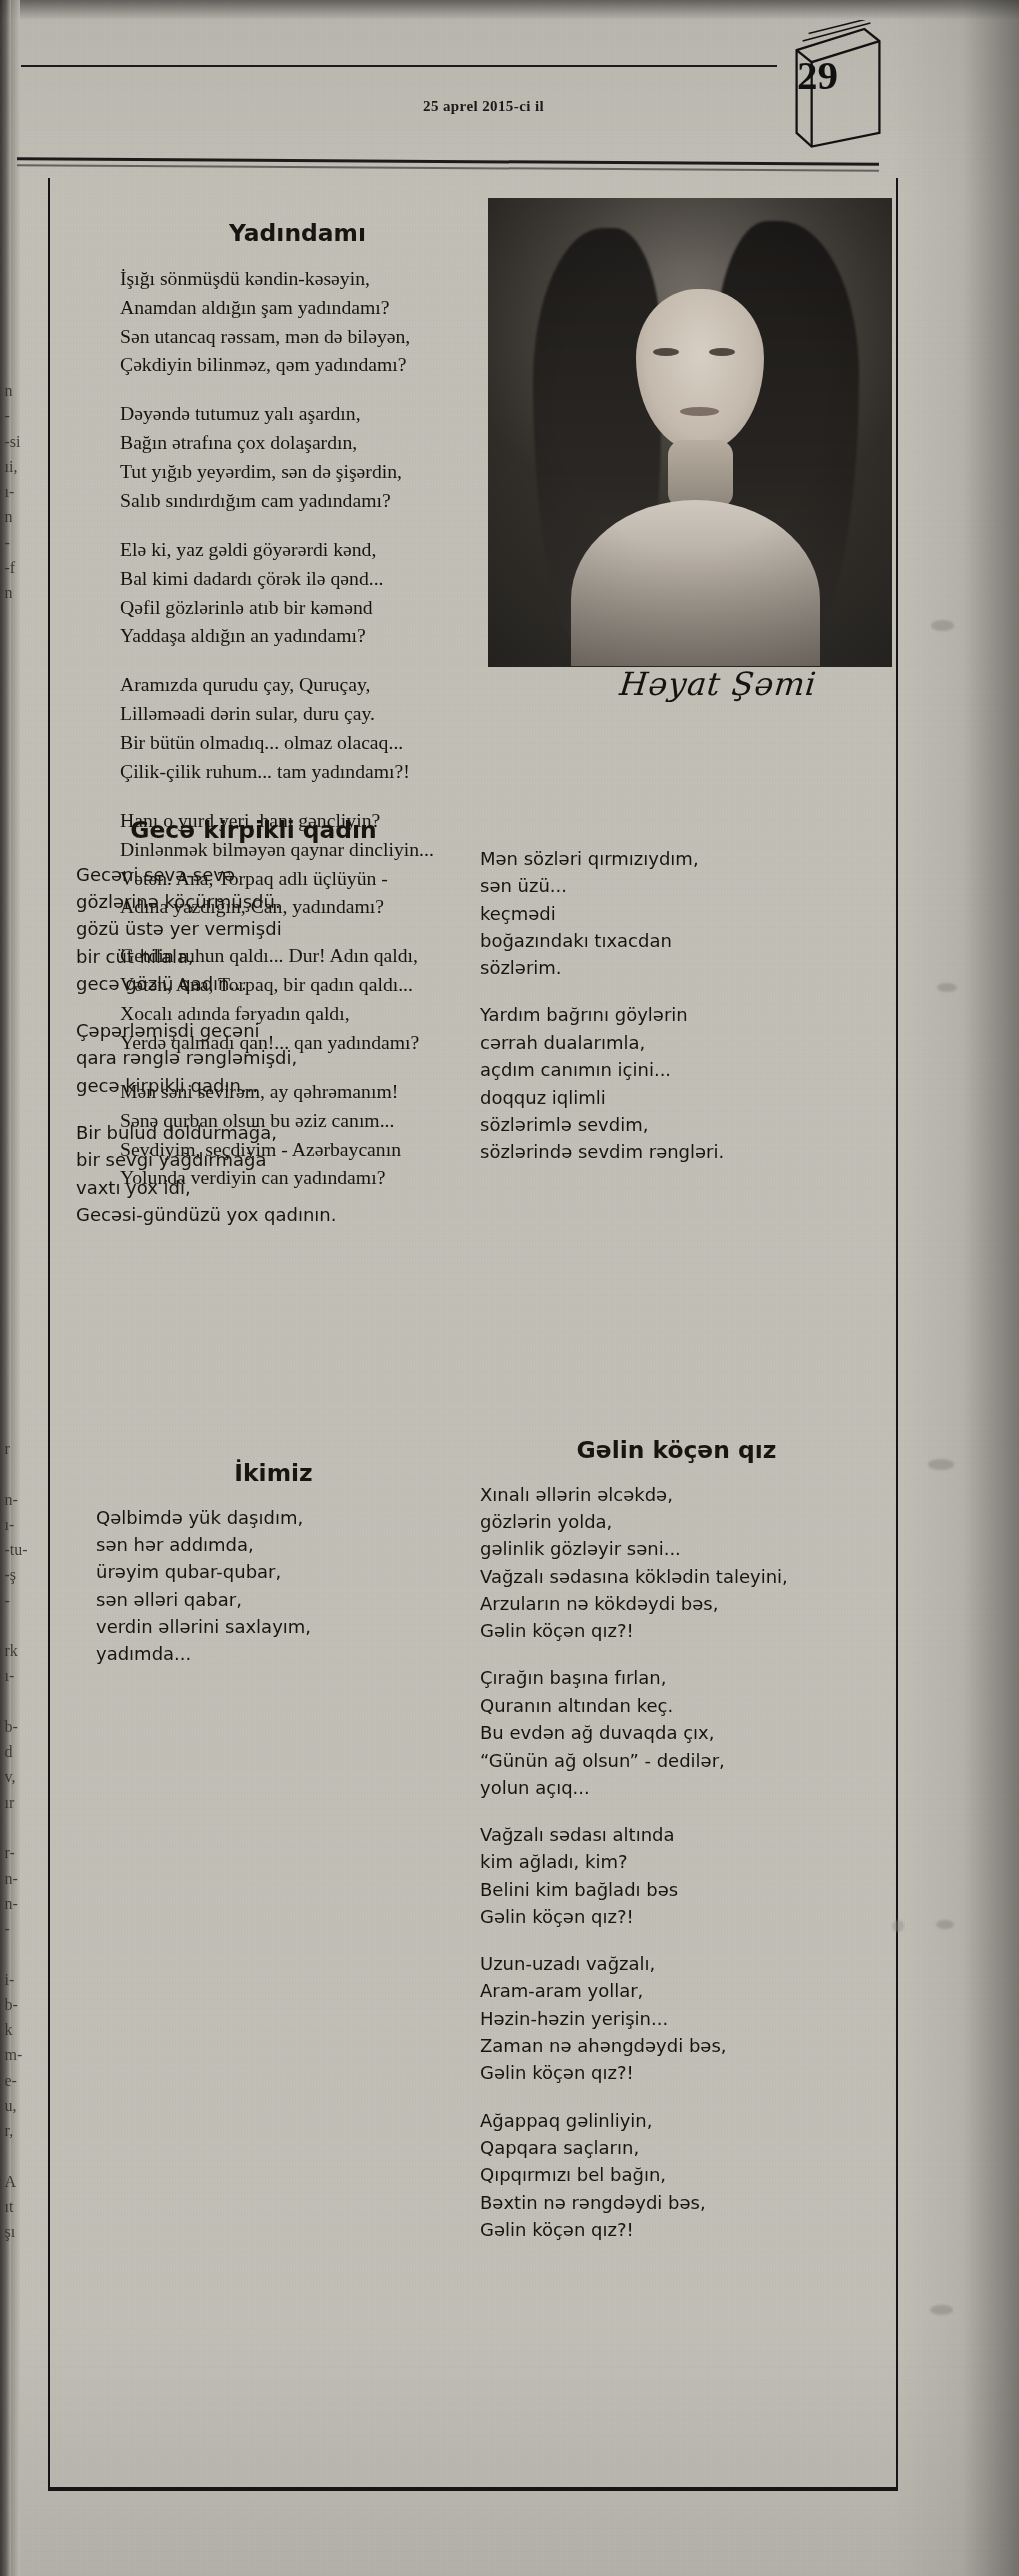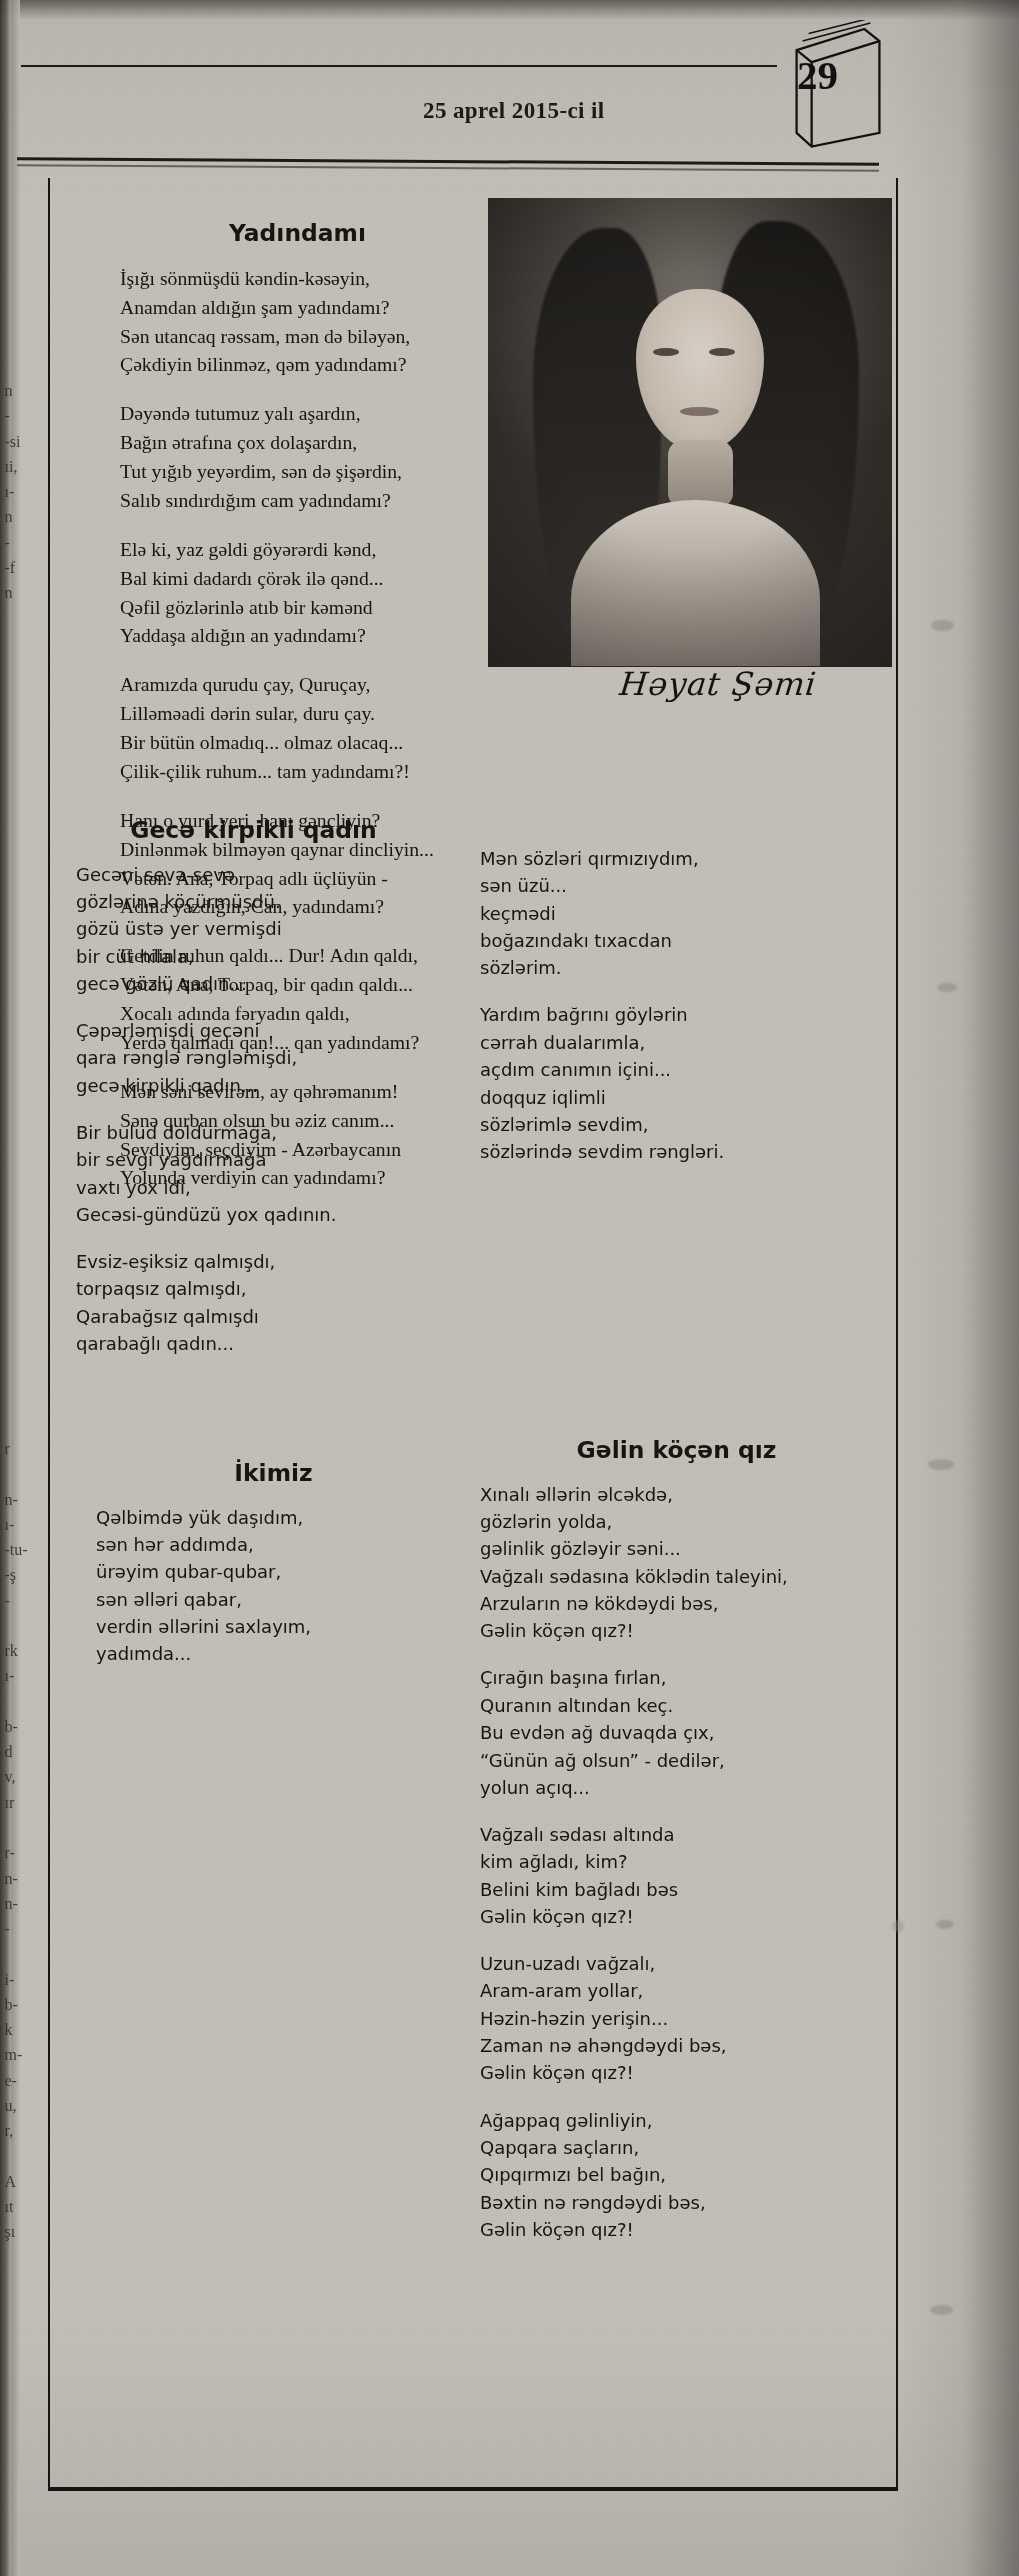--- a/index.html
+++ b/index.html
@@ -48,21 +48,21 @@
     position:absolute;left:16.6px;top:160px;width:862px;height:3px;background:#1b1b1a;
     transform:rotate(0.35deg);
   }
   .hdr-rule-bot2{
     position:absolute;left:16.6px;top:167px;width:862px;height:1.5px;background:#3a3a38;
     transform:rotate(0.35deg);opacity:.7;
   }
   .issue-date{
     position:absolute;left:423px;top:98px;
     font-family:"Liberation Serif", serif;
-    font-weight:bold;font-size:23px;letter-spacing:0.4px;color:#1a1a19;
+    font-weight:bold;font-size:15px;letter-spacing:0.4px;color:#1a1a19;
   }
   .pagebox{
     position:absolute;left:786px;top:19.7px;width:98px;height:128px;
   }
   .pagebox svg{display:block;}
   .pagenum{
     position:absolute;left:797px;top:51px;
     font-family:"Liberation Serif", serif;
     font-weight:bold;font-size:41px;color:#111;
   }
@@ -342,24 +342,20 @@
 gözü üstə yer vermişdi
 bir cüt hilala,
 gecə gözlü qadın...</div>
     <div class="stanza sans">Çəpərləmişdi gecəni
 qara rənglə rəngləmişdi,
 gecə kirpikli qadın...</div>
     <div class="stanza sans">Bir bulud doldurmağa,
 bir sevgi yağdırmağa
 vaxtı yox idi,
 Gecəsi-gündüzü yox qadının.</div>
-    <div class="stanza sans">Evsiz-eşiksiz qalmışdı,
-torpaqsız qalmışdı,
-Qarabağsız qalmışdı
-qarabağlı qadın...</div>
   </div>
 
   <div class="col" id="col-left-3">
     <div class="poem-title">İkimiz</div>
     <div class="stanza sans">Qəlbimdə yük daşıdım,
 sən hər addımda,
 ürəyim qubar-qubar,
 sən əlləri qabar,
 verdin əllərini saxlayım,
 yadımda...</div>

